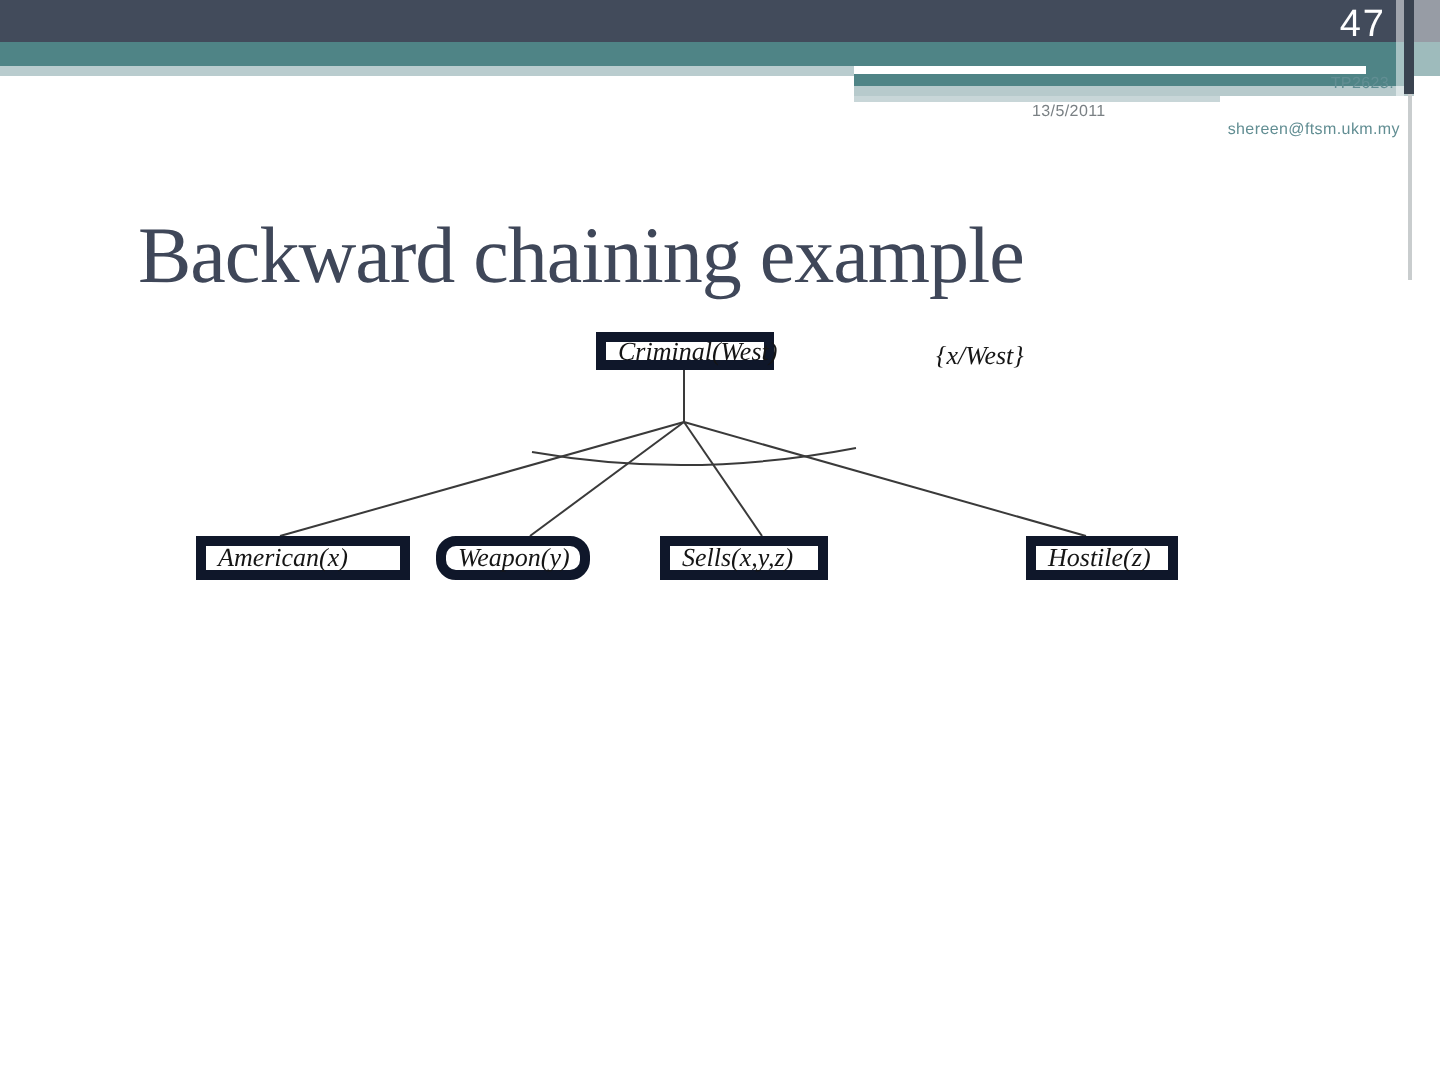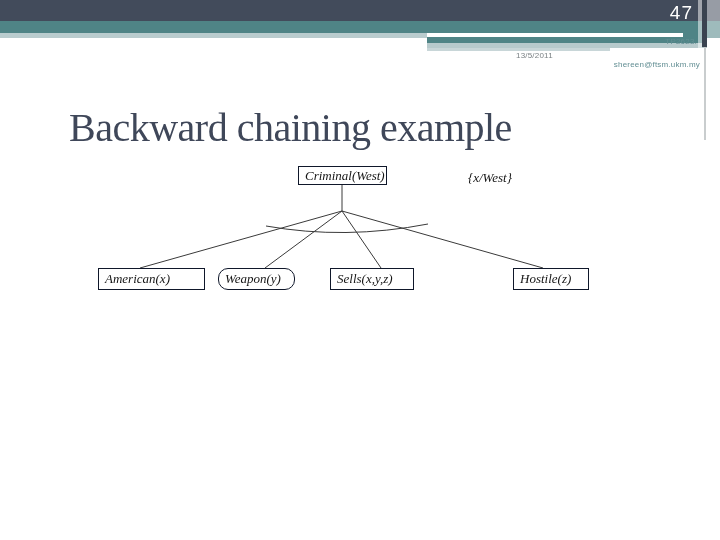--- a/index.html
+++ b/index.html
@@ -29,21 +29,21 @@
   .course-text{right:23px;top:37px;color:var(--footer-text,#628E93);text-align:center;margin-left:40px;}
   .email-text{right:20px;top:60px;color:var(--footer-text,#628E93);text-align:right;margin-left:20px;}
   
   .page-title{left:42px;top:104px;font-size:40px;letter-spacing:-.5px;
     color:var(--title-text,#3F4759);font-family:Liberation Serif, serif;white-space:nowrap;margin-left:27px;}
   
   .diagram-svg{left:0;top:0;width:720px;height:540px;}
   .diagram-svg line,.diagram-svg path{stroke:var(--line-color,#3a3a3a);stroke-width:1;fill:none;}
   .node{
     position:absolute;box-sizing:border-box;background:#ffffff;
-    border:1px solid #0f172a;display:flex;align-items:center;
+    border:5px solid #0f172a;display:flex;align-items:center;
     font-family:"Liberation Serif",serif;font-style:italic;font-size:13px;color:#151515;
     padding-left:6px;white-space:nowrap;
   }
   .node-root{left:298px;top:166px;width:89px;height:19px;}
   .node-american{left:98px;top:268px;width:107px;height:22px;}
   .node-weapon{left:218px;top:268px;width:77px;height:22px;border-radius:10px;}
   .node-sells{left:330px;top:268px;width:84px;height:22px;}
   .node-hostile{left:513px;top:268px;width:76px;height:22px;}
   .subst-label{left:468px;top:170px;font-family:"Liberation Serif",serif;font-style:italic;
     font-size:13px;color:#151515;white-space:nowrap;text-align:right;}

